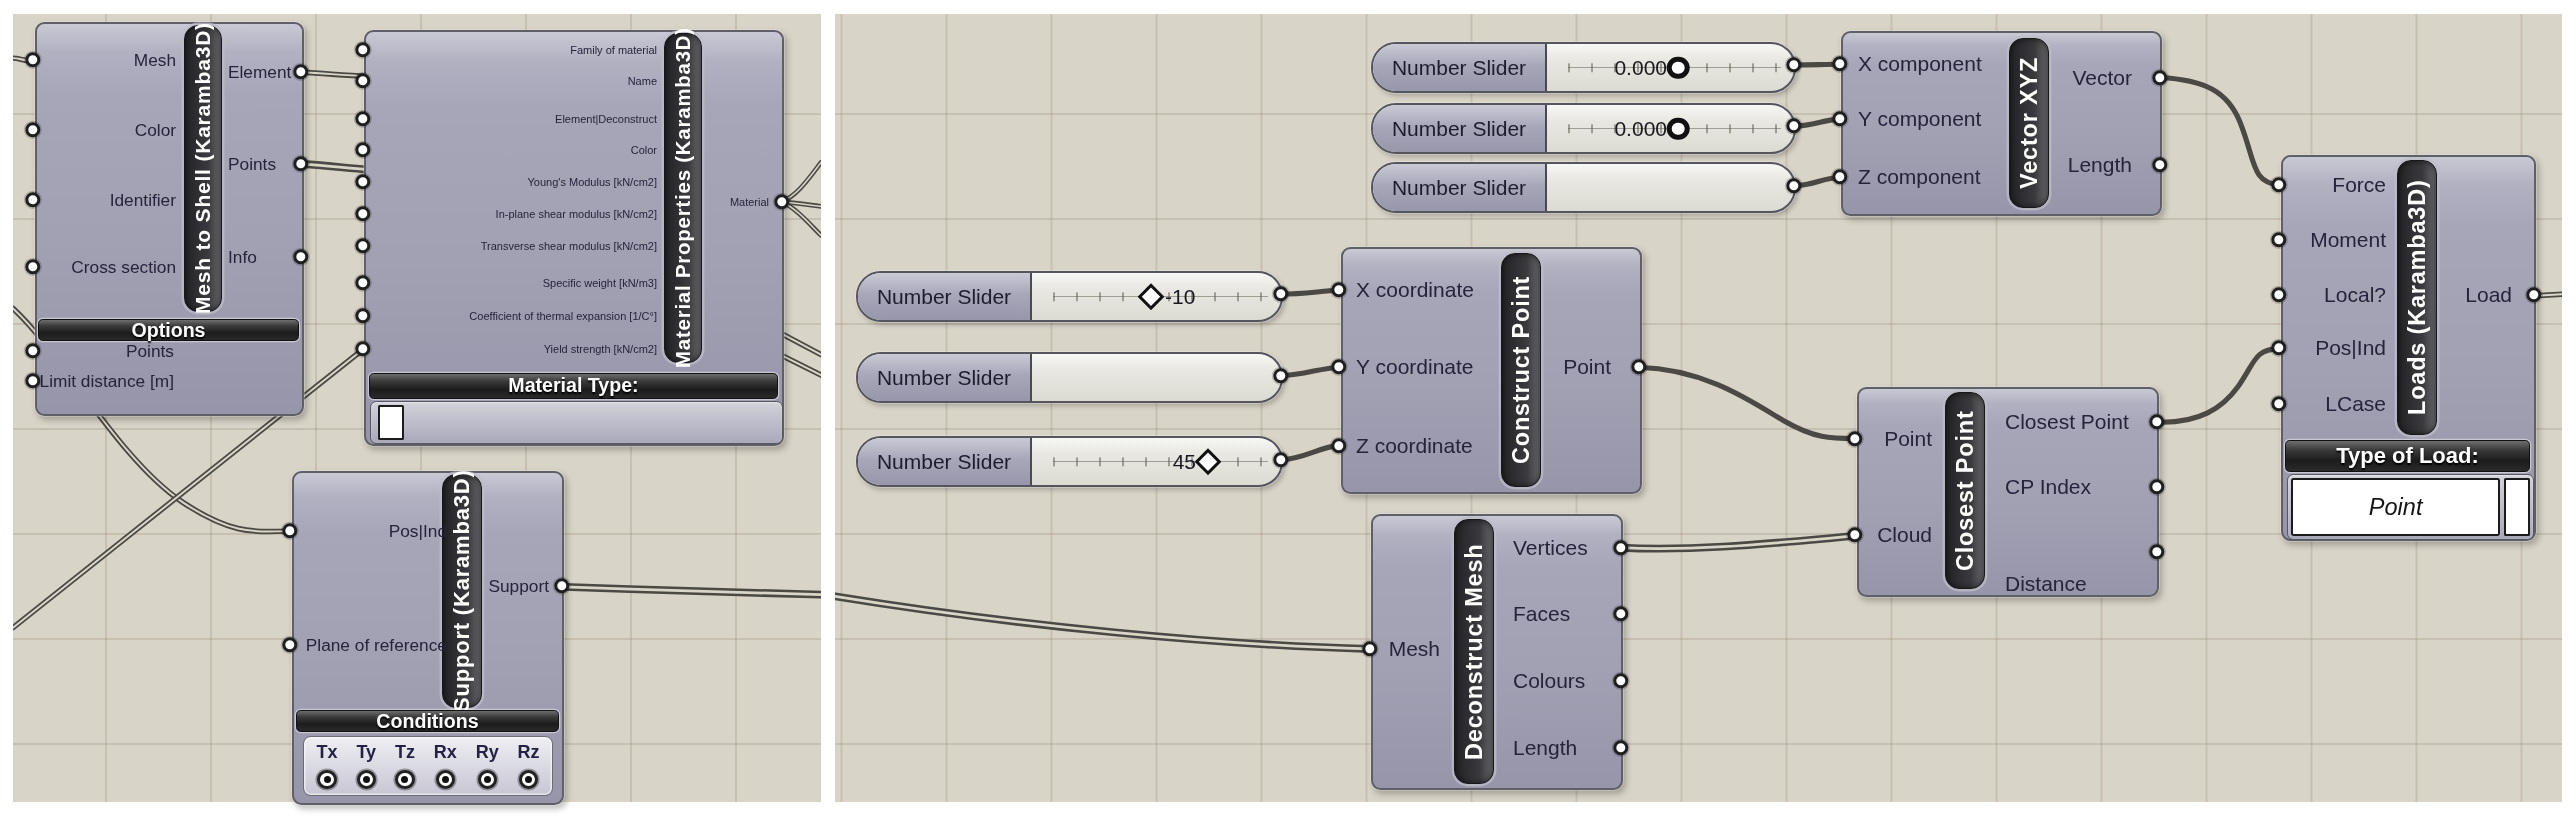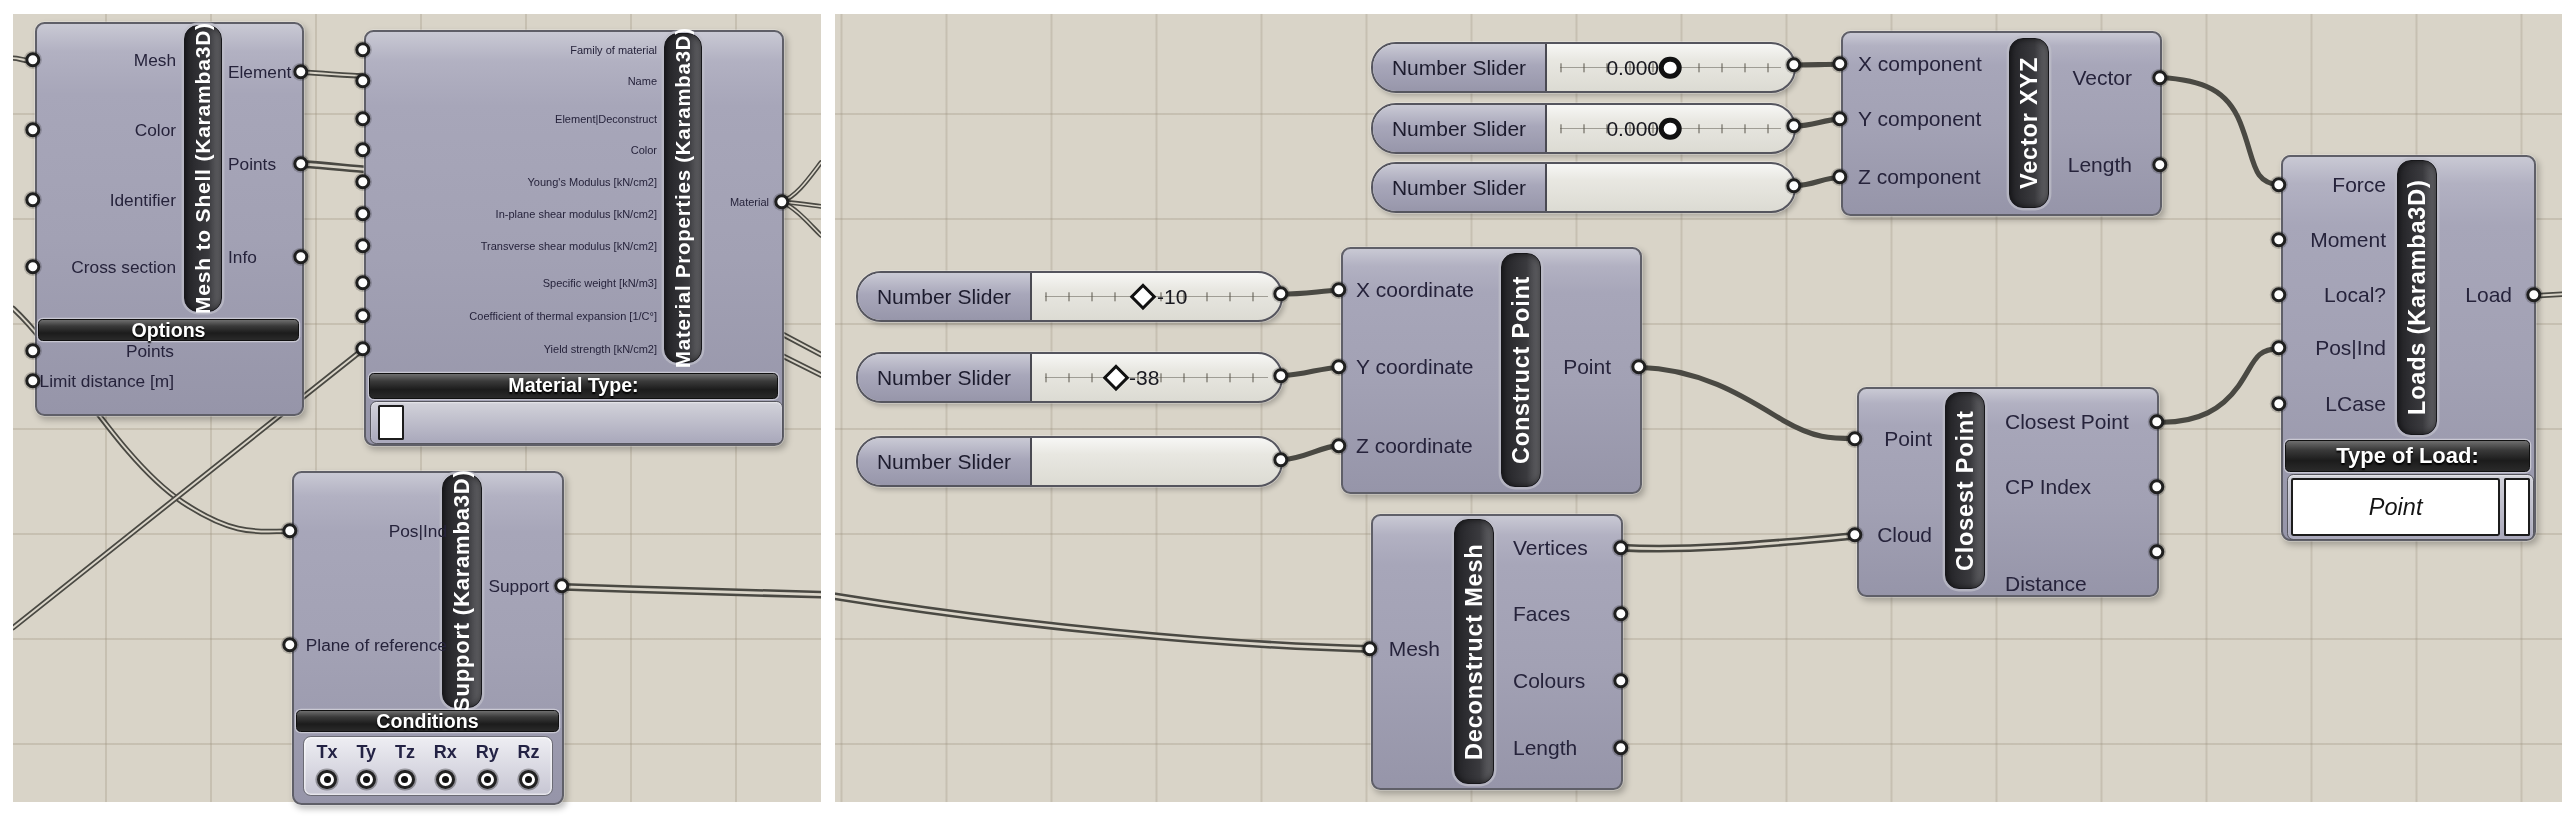--- a/index.html
+++ b/index.html
@@ -36,21 +36,21 @@
     border:1.6px solid #101010;border-radius:4.7px;color:#fff;font-weight:700;font-size:19.6px;
     text-shadow:0 1.6px 1.6px #000;box-shadow:0 0 0 1.2px rgba(255,255,255,0.45);}
   .dd{position:absolute;z-index:4;display:flex;align-items:stretch;padding:3.1px;
     background:linear-gradient(180deg,#d2d2da,#a9a8bb);border:1.6px solid #56565e;border-radius:6.3px;
     box-shadow:inset 0 0.8px 1.6px rgba(255,255,255,0.6);}
   .dd-field{flex:1;background:#fff;border:2.4px solid #1c1c1c;border-radius:2.4px;display:flex;
     align-items:center;justify-content:center;font-style:italic;color:#141414;}
   .dd-btn{width:22px;background:#fff;border:2.4px solid #1c1c1c;border-radius:1.6px;margin-left:3.9px;}
   .slider{position:absolute;z-index:2;display:flex;border:2.4px solid #55555e;border-radius:25px;
     overflow:hidden;background:linear-gradient(180deg,#f7f7f5,#e8e7e1 35%,#dcdbd3);
-    box-shadow:0 0 0 0.8px rgba(255,255,255,0.4), 2.4px 3.1px 5.5px rgba(0,0,0,0.22);}
+    box-shadow:0 0 0 0.8px rgba(255,255,255,0.4), 2.4px 3.1px 5.5px rgba(0,0,0,0.22);gap:8px;}
   .sl-label{width:172px;flex:none;display:flex;align-items:center;justify-content:center;
     background:linear-gradient(180deg,#cacad5,#a8a7ba 45%,#9796aa);border-right:2.4px solid #4a4a52;
     font-size:21px;color:#1d1c2e;}
   .sl-track{position:relative;flex:1;}
   .tline{position:absolute;left:12.6px;right:12.6px;top:50%;height:1.6px;margin-top:-0.8px;
     background:rgba(90,86,76,0.5);}
   .ticks{position:absolute;left:12.6px;right:12.6px;top:50%;height:9.4px;transform:translateY(-50%);
     background-image:repeating-linear-gradient(90deg, rgba(90,86,76,0.5) 0 1.6px, transparent 1.6px 23px);}
   .knob-c{position:absolute;z-index:5;top:50%;width:12.6px;height:12.6px;border-radius:50%;background:#fff;
     border:5.5px solid #111;transform:translate(-50%,-50%);}
@@ -288,29 +288,29 @@
   <div class="sl-label">Number Slider</div>
   <div class="sl-track">
       <div class="tline"></div>
       <div class="ticks"></div>
     <span class="knob-d" style="left:111px"></span>
     <span class="sl-val l" style="left:125px">-10</span>
     </div>
 </div>
 <div class="slider" style="left:856px;top:352px;width:423px;height:47px">
   <div class="sl-label">Number Slider</div>
+</div>
+<div class="slider" style="left:856px;top:436px;width:423px;height:47px">
+  <div class="sl-label">Number Slider</div>
   <div class="sl-track">
       <div class="tline"></div>
       <div class="ticks"></div>
-    <span class="knob-d" style="left:84px"></span>
-    <span class="sl-val l" style="left:97px">-38</span>
-    </div>
-</div>
-<div class="slider" style="left:856px;top:436px;width:423px;height:47px">
-  <div class="sl-label">Number Slider</div>
+    <span class="sl-val r" style="left:156px">45</span>
+    <span class="knob-d" style="left:168px"></span>
+    </div>
 </div>
 <div class="port" style="left:1281px;top:294px"></div>
 <div class="port" style="left:1281px;top:376px"></div>
 <div class="port" style="left:1281px;top:460px"></div>
 
 <div class="node" style="left:1841px;top:31px;width:317px;height:181px"></div>
 <div class="capsule" style="left:2009px;top:38px;width:38px;height:168px;font-size:23.5px">Vector XYZ</div>
 <div class="plabel l f28" style="left:1858px;top:64px">X component</div>
 <div class="plabel l f28" style="left:1858px;top:119px">Y component</div>
 <div class="plabel l f28" style="left:1858px;top:177px">Z component</div>

